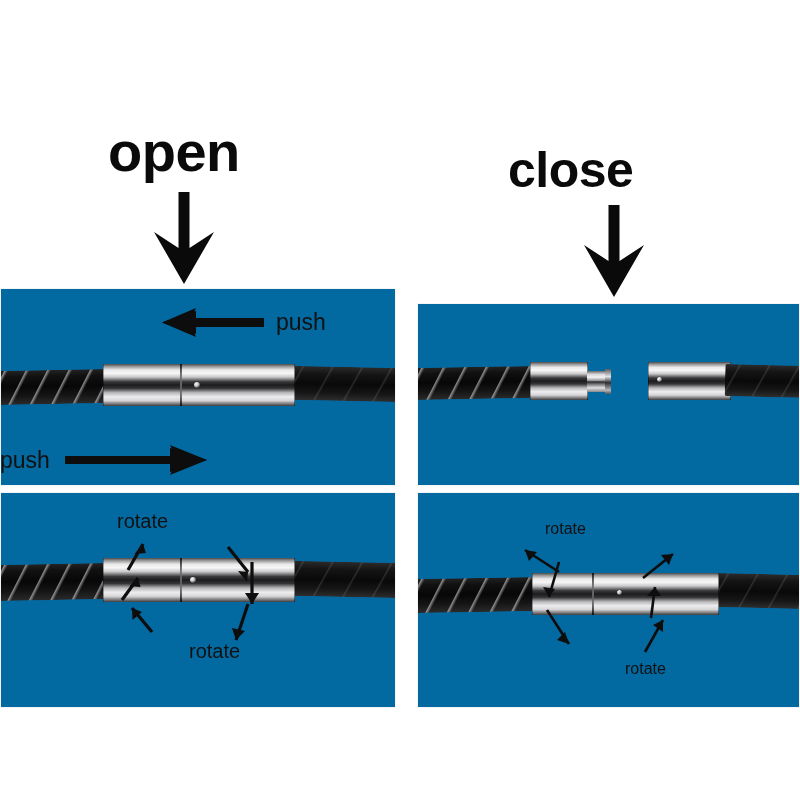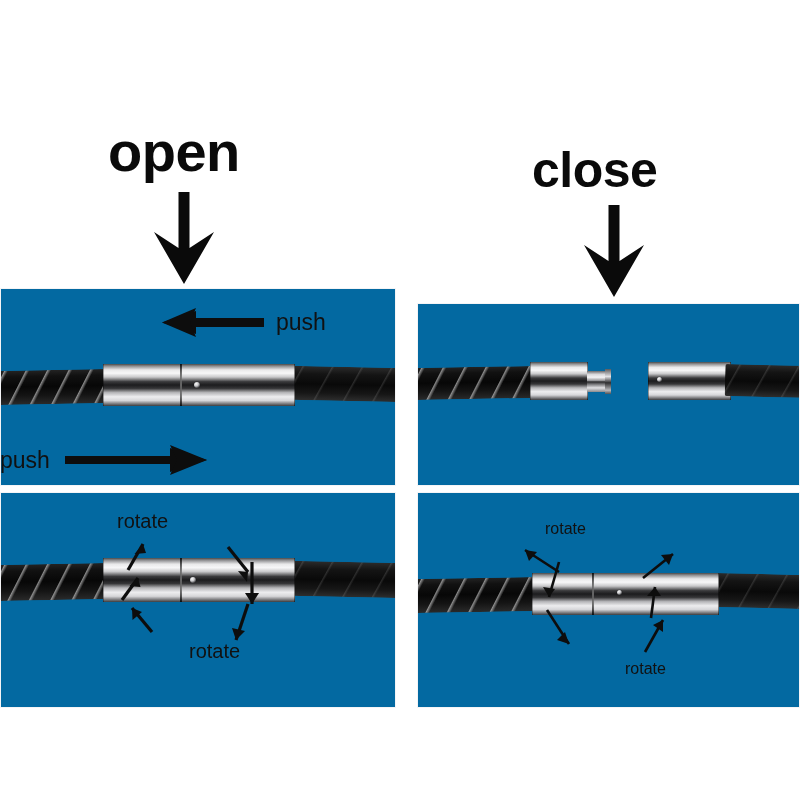--- a/index.html
+++ b/index.html
@@ -23,21 +23,21 @@
   .heading {
     position: absolute;
     font-family: "Liberation Sans", sans-serif;
     font-weight: bold;
     color: #0a0a0a;
     letter-spacing: -0.5px;
     line-height: 1;
     white-space: nowrap;
   }
   #heading-open  { left: 108px; top: 124px; font-size: 56px; }
-  #heading-close { left: 532px; top: 145px; font-size: 50px; }
+  #heading-close { left: 508px; top: 145px; font-size: 50px; }
 
   
   .big-arrow { position: absolute; }
   #arrow-open-down  { left: 148px; top: 192px; }
   #arrow-close-down { left: 578px; top: 205px; }
 
   
   .panel {
     position: absolute;
     background: #0369a1;

